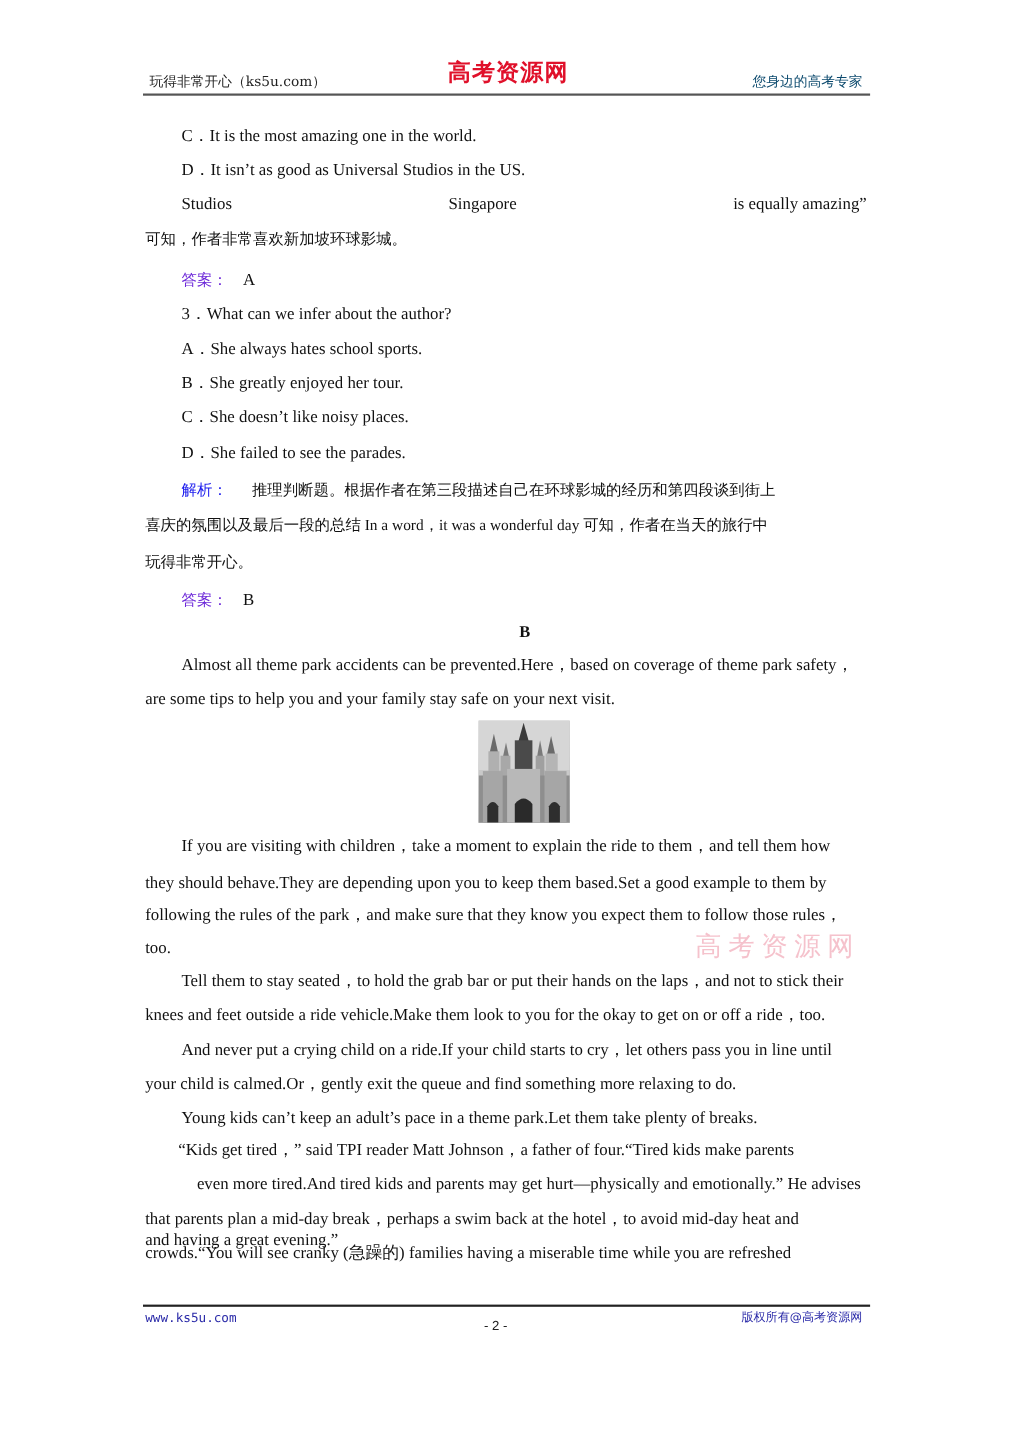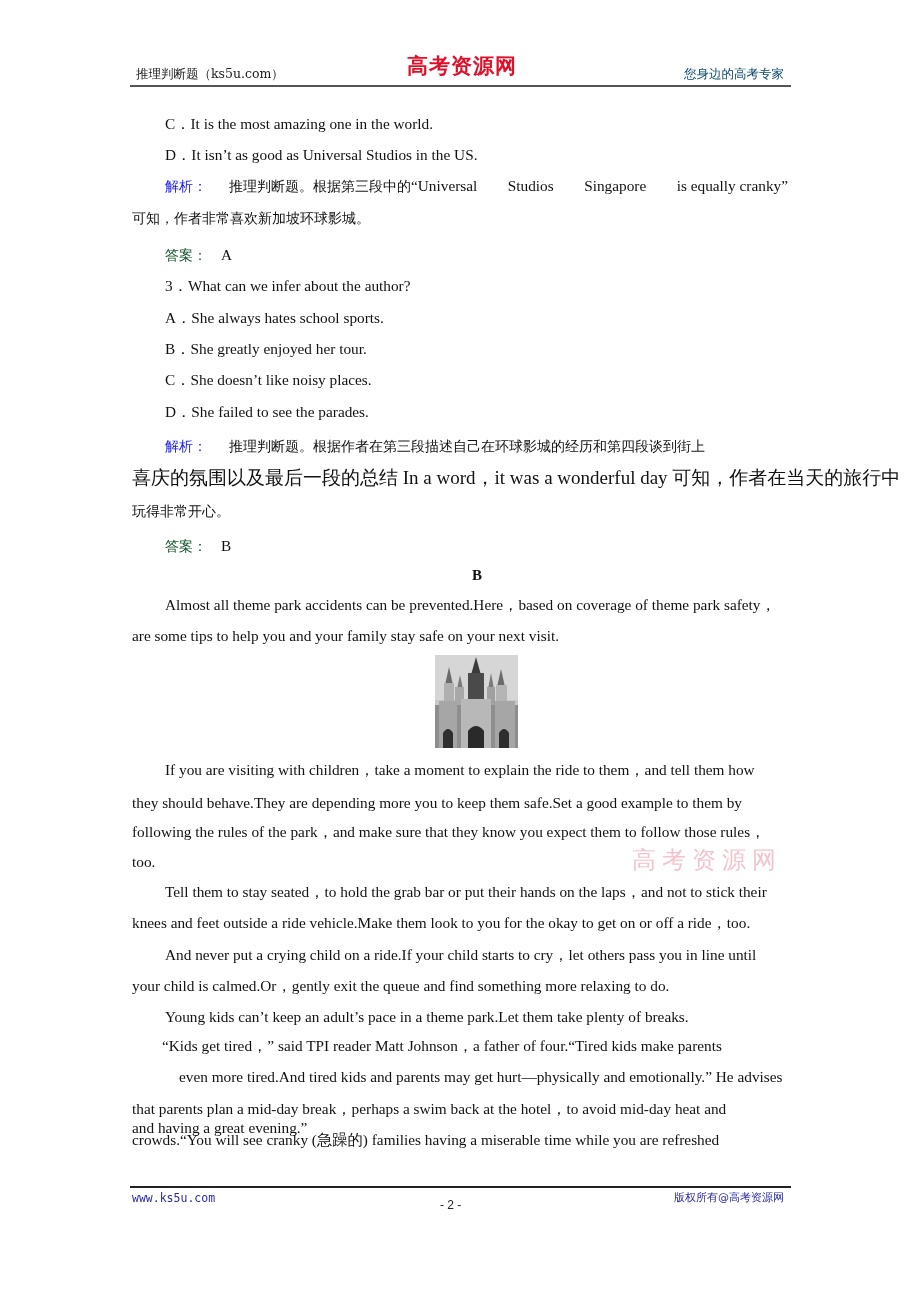--- a/index.html
+++ b/index.html
@@ -76,21 +76,21 @@
       line-height: 20px;
       white-space: nowrap;
     }
     .indent { left: 33px; text-align: center; }
     .label-blue {
       color: #1a1aee;
       font-family: "DejaVu Sans", "Liberation Sans", sans-serif;
       font-size: 14px;
     }
     .label-red {
-      color: #14532d;
+      color: #6d28d9;
       font-family: "DejaVu Sans", "Liberation Sans", sans-serif;
       font-size: 14px;
     }
     .cjk {
       font-family: "DejaVu Sans", "Liberation Sans", sans-serif;
       font-size: 14px;
     }
     .gap { display: inline-block; width: 22px; }
     .gap-sm { display: inline-block; width: 14px; }
     .justify {
@@ -160,43 +160,40 @@
       font-size: 11px;
       color: #2a2aa8;
     }
   </style>
 </head>
 <body>
 
 <div class="page">
 
   <div class="header">
-    <span class="header-left">推理判断题（ks5u.com）</span>
+    <span class="header-left">玩得非常开心（ks5u.com）</span>
     <span class="header-center">高考资源网</span>
     <span class="header-right">您身边的高考专家</span>
   </div>
   <div class="header-rule"></div>
 
   <div class="content">
 
     <div class="line indent" style="top:6px;">
       <span>C．</span><span>It is the most amazing one in the world.</span>
     </div>
     <div class="line indent" style="top:37px;">
       <span>D．</span><span>It isn’t as good as Universal Studios in the US.</span>
     </div>
 
     <div class="line indent" style="top:68px; width:656px; left:33px;">
       <div class="justify" style="width:623px;">
-        <span>
-          <span class="label-blue">解析：</span><span class="gap"></span><span class="cjk">推理判断题。根据第三段中的</span><span>“Universal</span>
-        </span>
         <span>Studios</span>
         <span>Singapore</span>
-        <span>is equally cranky”</span>
+        <span>is equally amazing”</span>
       </div>
     </div>
     <div class="line cjk" style="top:100px;">可知，作者非常喜欢新加坡环球影城。</div>
 
     <div class="line indent" style="top:137px;">
       <span class="label-red">答案：</span><span class="gap-sm"></span><span>A</span>
     </div>
 
     <div class="line indent" style="top:168px;">3．What can we infer about the author?</div>
     <div class="line indent" style="top:200px;">
@@ -209,35 +206,35 @@
       <span>C．</span><span>She doesn’t like noisy places.</span>
     </div>
     <div class="line indent" style="top:294px;">
       <span>D．</span><span>She failed to see the parades.</span>
     </div>
 
     <div class="line indent" style="top:328px;">
       <span class="label-blue">解析：</span><span class="gap"></span><span class="cjk">推理判断题。根据作者在第三段描述自己在环球影城的经历和第四段谈到街上</span>
     </div>
     <div class="line" style="top:360px;">
-      <span class="cjk" style="font-family:'Liberation Serif','DejaVu Serif',serif;font-size:19px;">喜庆的氛围以及最后一段的总结 In a word，it was a wonderful day 可知，作者在当天的旅行中</span>
+      <span class="cjk" style="font-family:'Liberation Serif','DejaVu Serif',serif;font-size:14px;">喜庆的氛围以及最后一段的总结 In a word，it was a wonderful day 可知，作者在当天的旅行中</span>
     </div>
     <div class="line cjk" style="top:393px;">玩得非常开心。</div>
 
     <div class="line indent" style="top:428px;">
       <span class="label-red">答案：</span><span class="gap-sm"></span><span>B</span>
     </div>
 
     <div class="section-letter" style="top:459px;">B</div>
 
     <div class="line indent" style="top:487px;">Almost all theme park accidents can be prevented.Here，based on coverage of theme park safety，</div>
     <div class="line" style="top:518px;">are some tips to help you and your family stay safe on your next visit.</div>
 
     <div class="line indent" style="top:652px;">If you are visiting with children，take a moment to explain the ride to them，and tell them how</div>
-    <div class="line" style="top:685px;">they should behave.They are depending more you to keep them safe.Set a good example to them by</div>
+    <div class="line" style="top:685px;">they should behave.They are depending upon you to keep them based.Set a good example to them by</div>
     <div class="line" style="top:714px;">following the rules of the park，and make sure that they know you expect them to follow those rules，</div>
     <div class="line" style="top:744px;">too.</div>
 
     <div class="line indent" style="top:774px;">Tell them to stay seated，to hold the grab bar or put their hands on the laps，and not to stick their</div>
     <div class="line" style="top:805px;">knees and feet outside a ride vehicle.Make them look to you for the okay to get on or off a ride，too.</div>
 
     <div class="line indent" style="top:837px;">And never put a crying child on a ride.If your child starts to cry，let others pass you in line until</div>
     <div class="line" style="top:868px;">your child is calmed.Or，gently exit the queue and find something more relaxing to do.</div>
 
     <div class="line indent" style="top:899px;">Young kids can’t keep an adult’s pace in a theme park.Let them take plenty of breaks.</div>

